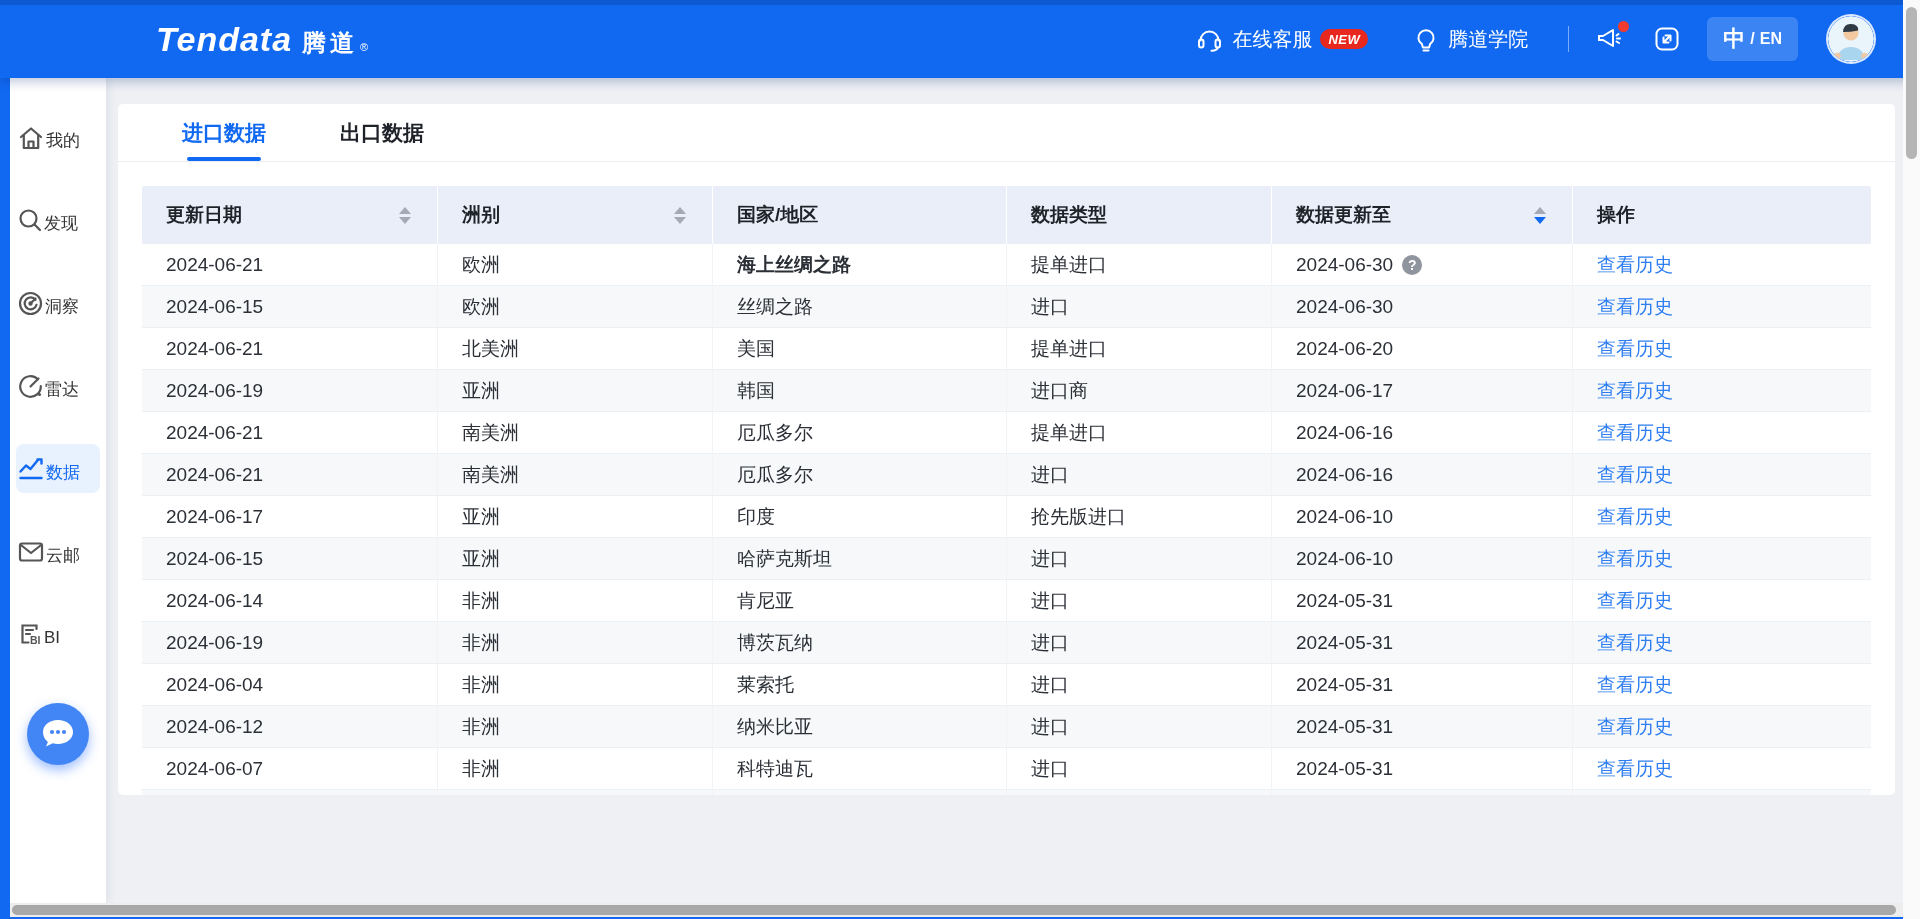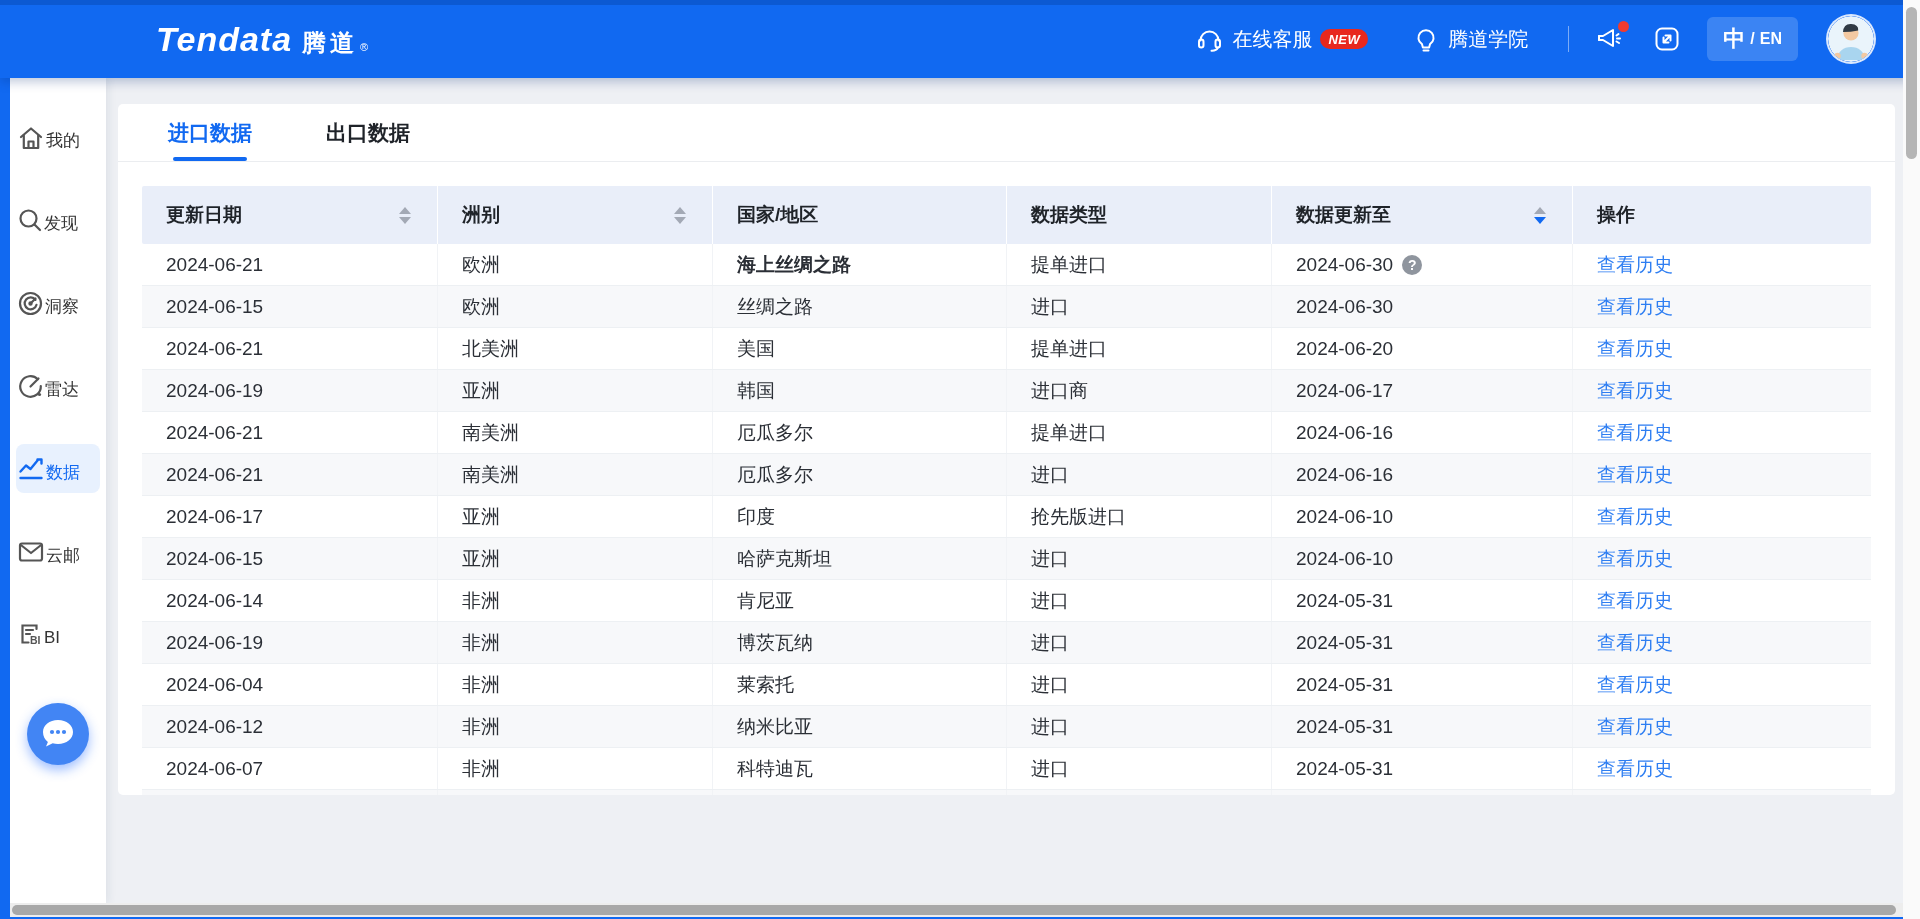--- a/index.html
+++ b/index.html
@@ -50,21 +50,21 @@
        box-shadow:0 5px 12px rgba(40,110,255,.45);}
 
   
   .main{flex:1;position:relative;overflow:hidden;}
   .card{background:#fff;border-radius:5px;}
   .title-card{margin:22px 8px 0 12px;height:86px;display:flex;align-items:center;}
   .page-title{font-size:21px;font-weight:bold;color:#1f2329;margin-left:64px;}
   .table-card{margin:26px 8px 0 12px;height:691px;overflow:hidden;}
 
   .tabs{height:57px;border-bottom:1px solid #ebedf0;display:flex;align-items:flex-start;
-        padding-left:50px;}
+        padding-left:64px;}
   .tab{position:relative;height:100%;display:flex;align-items:center;font-size:21px;
        font-weight:bold;color:#1f2329;cursor:pointer;margin-right:74px;}
   .tab.active{color:#1169f1;}
   .tab.active::after{content:"";position:absolute;left:50%;transform:translateX(-50%);
        bottom:0;width:74px;height:4px;border-radius:2px;background:#1169f1;}
 
   
   .table{margin:24px 24px 0;}
   .thead{display:flex;height:58px;background:#e9eef9;border-radius:2px;text-align:center;}
   .th{display:flex;align-items:center;padding-left:24px;box-sizing:border-box;

